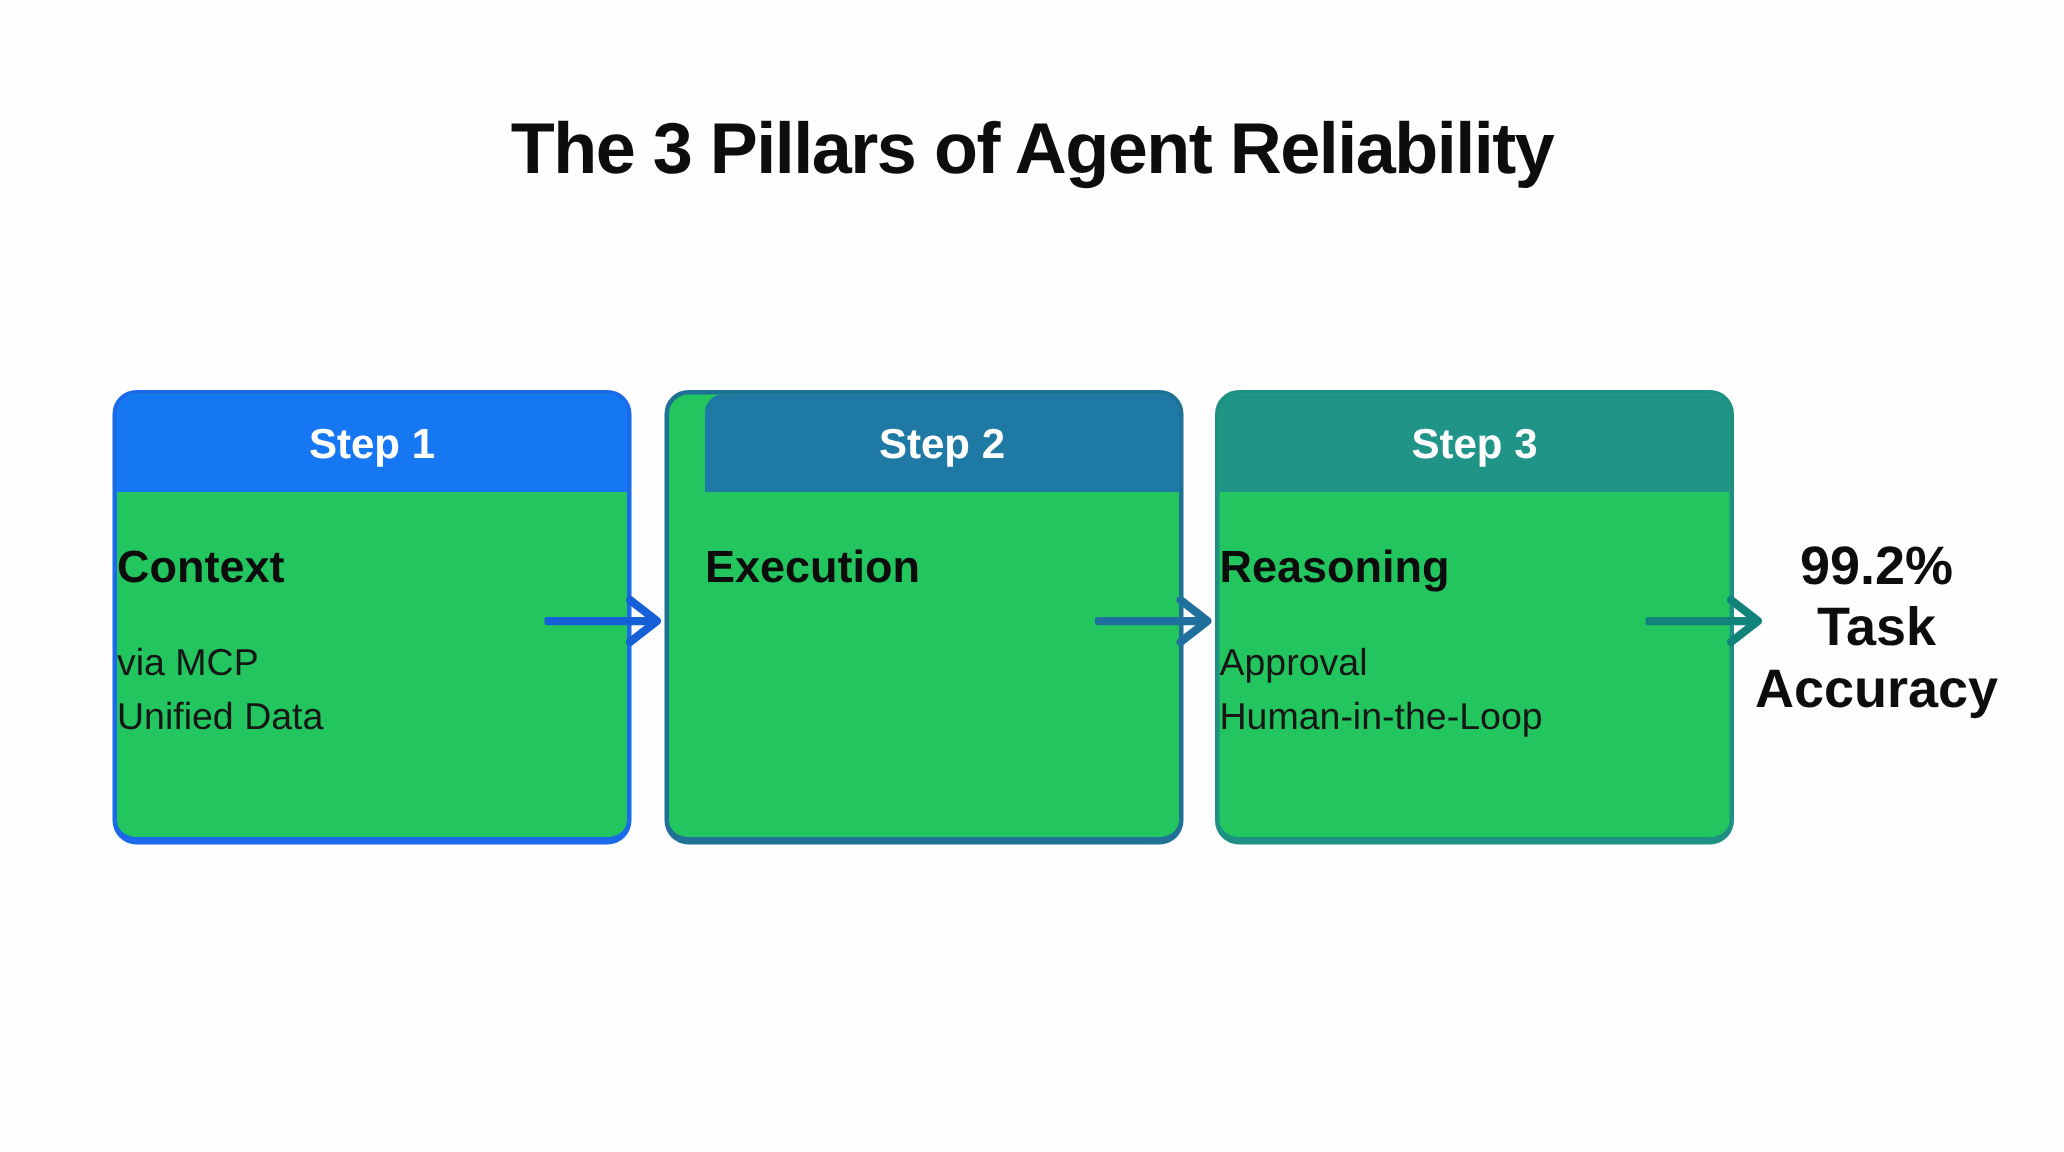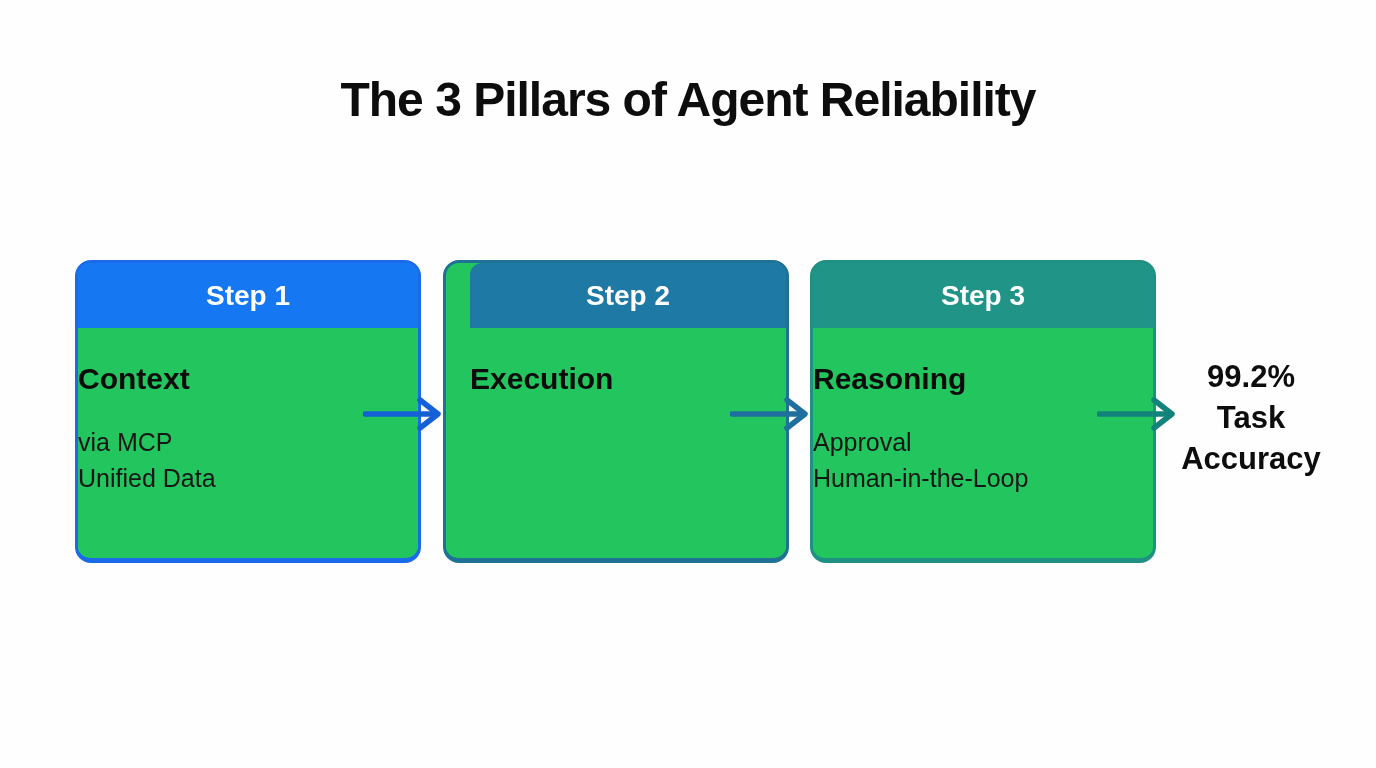--- a/index.html
+++ b/index.html
@@ -74,21 +74,21 @@
   }
   .arrow-1 { left: 363px; }
   .arrow-2 { left: 730px; }
   .arrow-3 { left: 1097px; }
   .result {
     position: absolute;
     left: 1166px;
     top: 356px;
     width: 170px;
     text-align: center;
-    font-size: 31px;
+    font-size: 36px;
     font-weight: 700;
     line-height: 41px;
     color: #0d0d0d;
   }
 </style>
 </head>
 <body>
 
 <div class="canvas">
 

